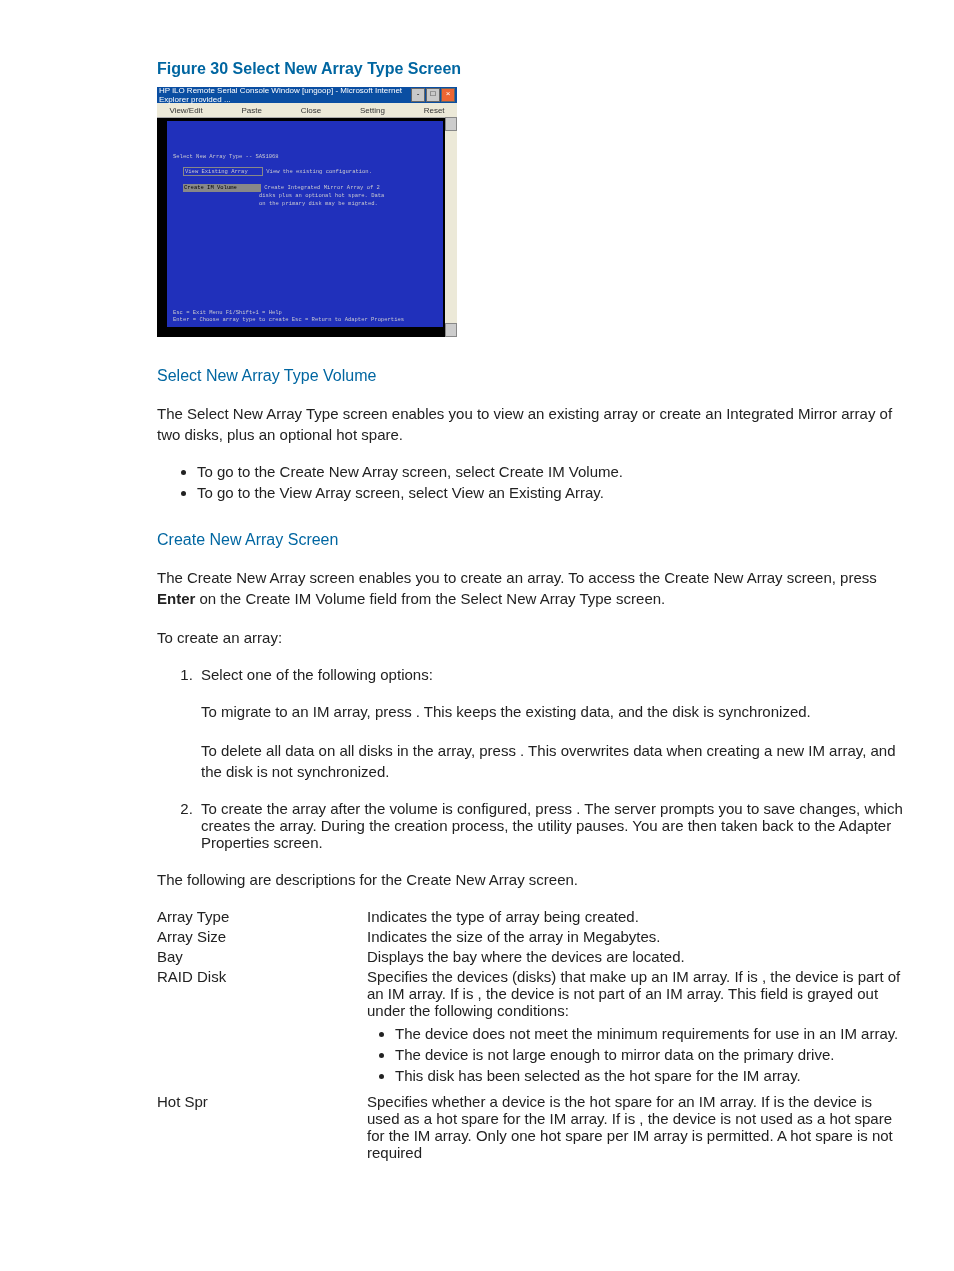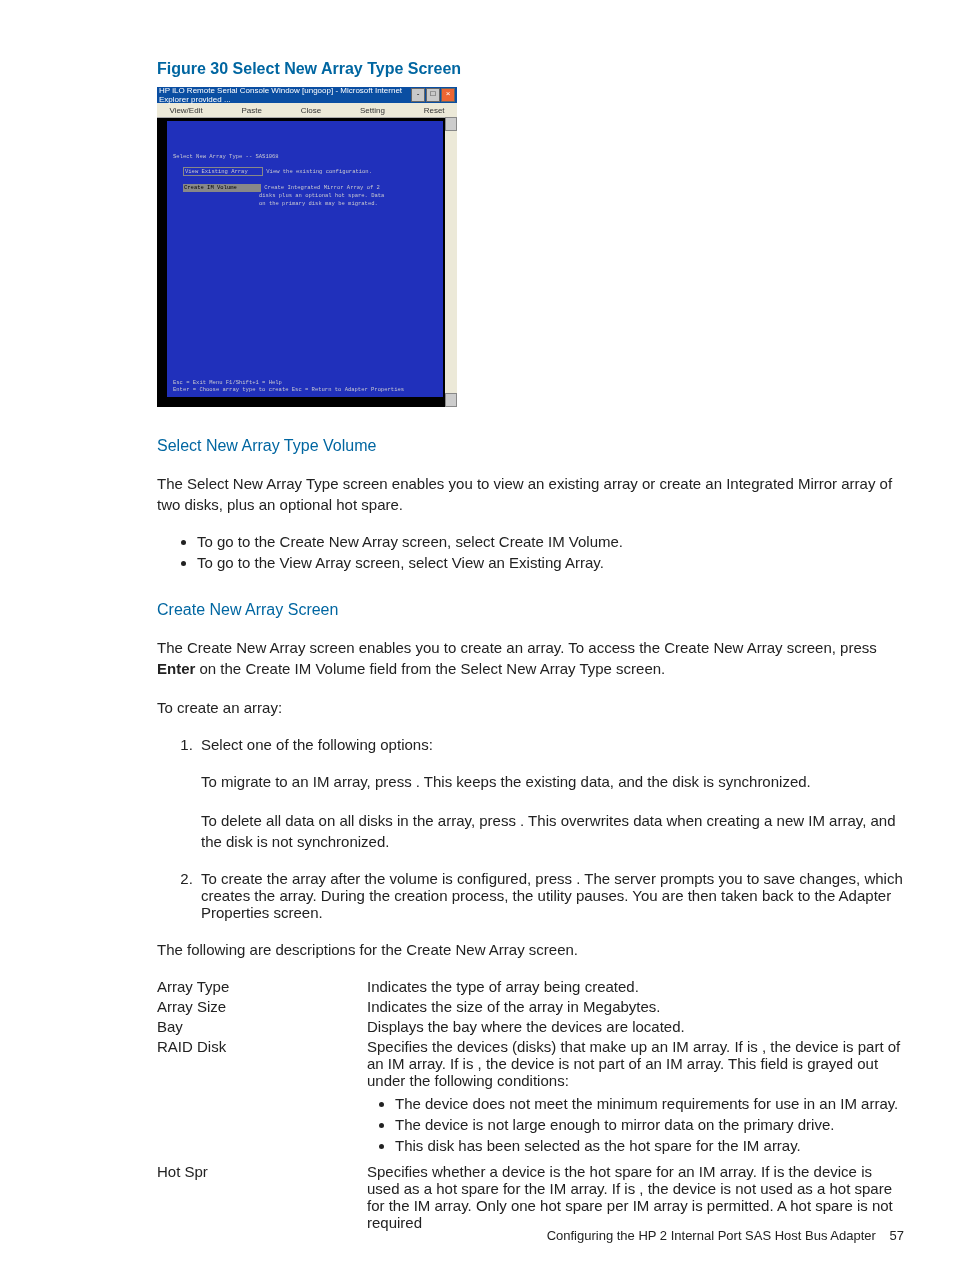--- a/index.html
+++ b/index.html
@@ -18,21 +18,21 @@
     position: relative;
   }
   .fig-caption {
     color: #0066a1;
     font-weight: bold;
     font-size: 16px;
     margin-bottom: 9px;
   }
   .screenshot {
     width: 300px;
-    height: 320px;
+    height: 250px;
     background: #000;
     position: relative;
     margin-bottom: 20px;
   }
   .titlebar {
     height: 16px;
     background: #0a4ea2;
     color: #fff;
     font-size: 8px;
     display: flex;
@@ -202,17 +202,13 @@
           <li>This disk has been selected as the hot spare for the IM array.</li>
         </ul>
       </div>
     </div>
     <div class="def-row">
       <div class="def-term">Hot Spr</div>
       <div class="def-body">Specifies whether a device is the hot spare for an IM array. If               is        the device is used as a hot spare for the IM array. If               is       , the device is not used as a hot spare for the IM array. Only one hot spare per IM array is permitted. A hot spare is not required</div>
     </div>
   </div>
 
-  <div class="page-footer">
-    <span>Configuring the HP 2 Internal Port SAS Host Bus Adapter</span>
-    <span class="num">57</span>
-  </div>
 </div>
 
 </body></html>

